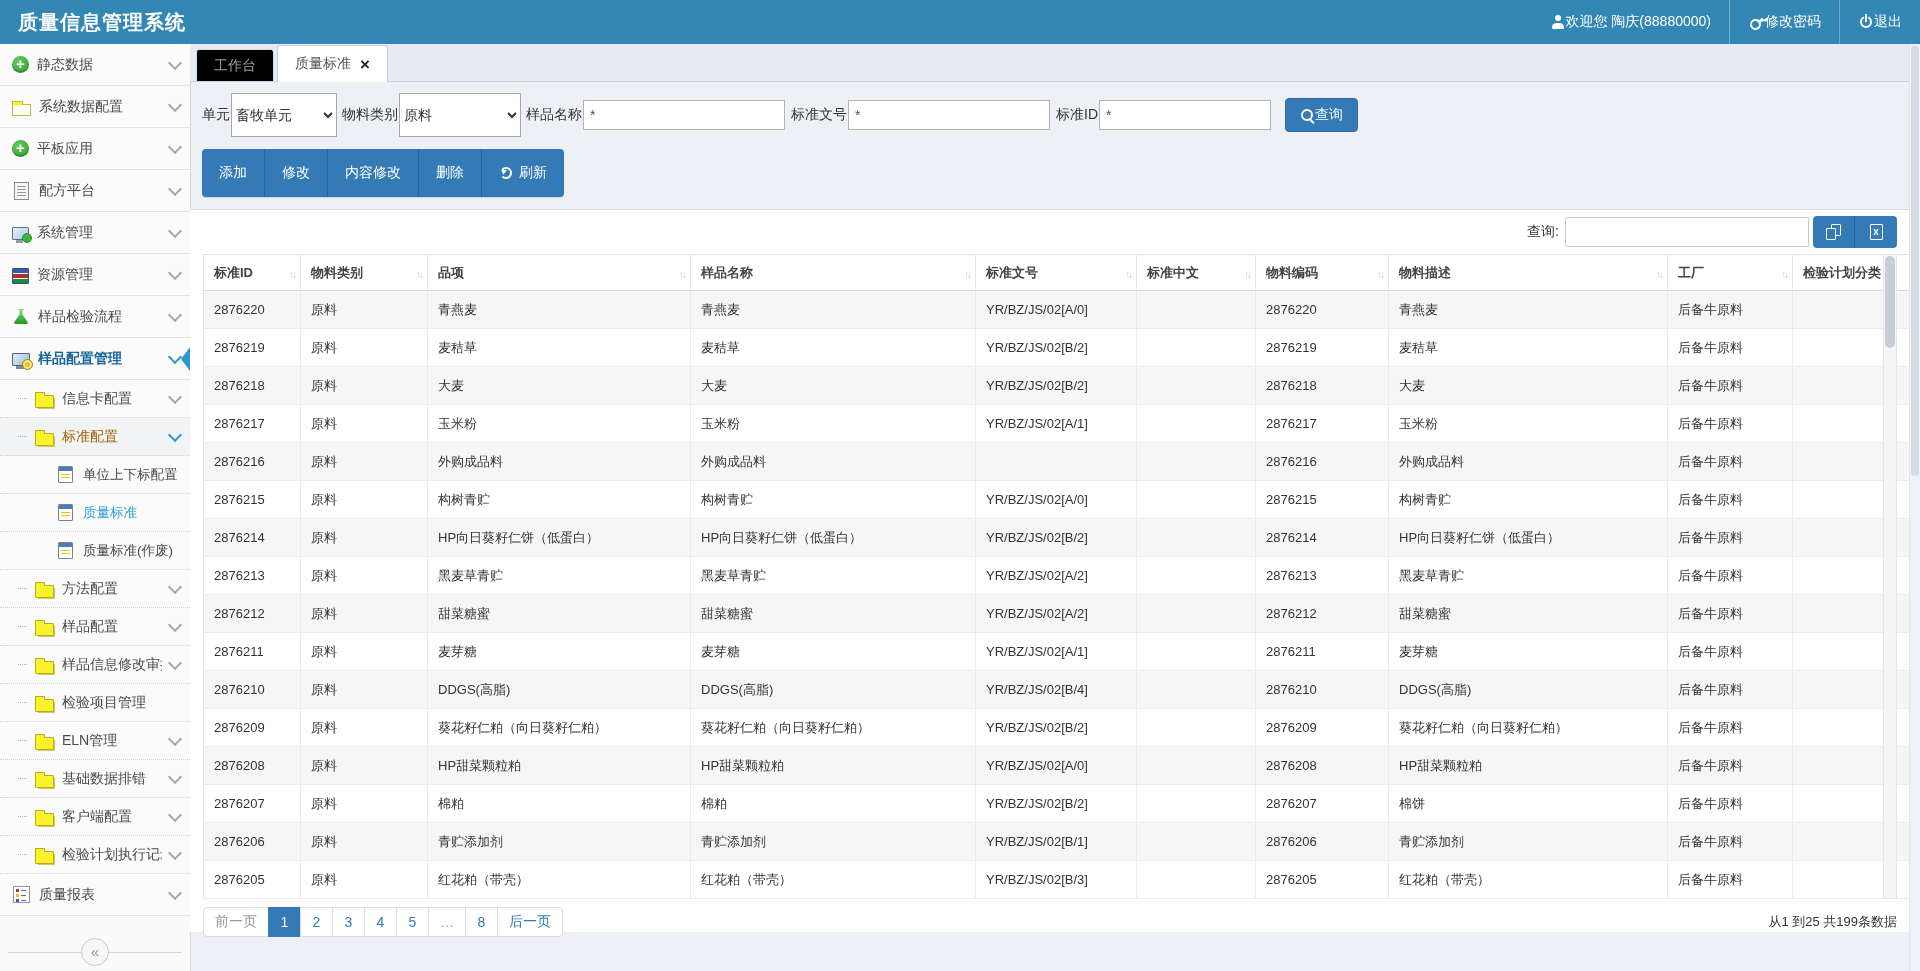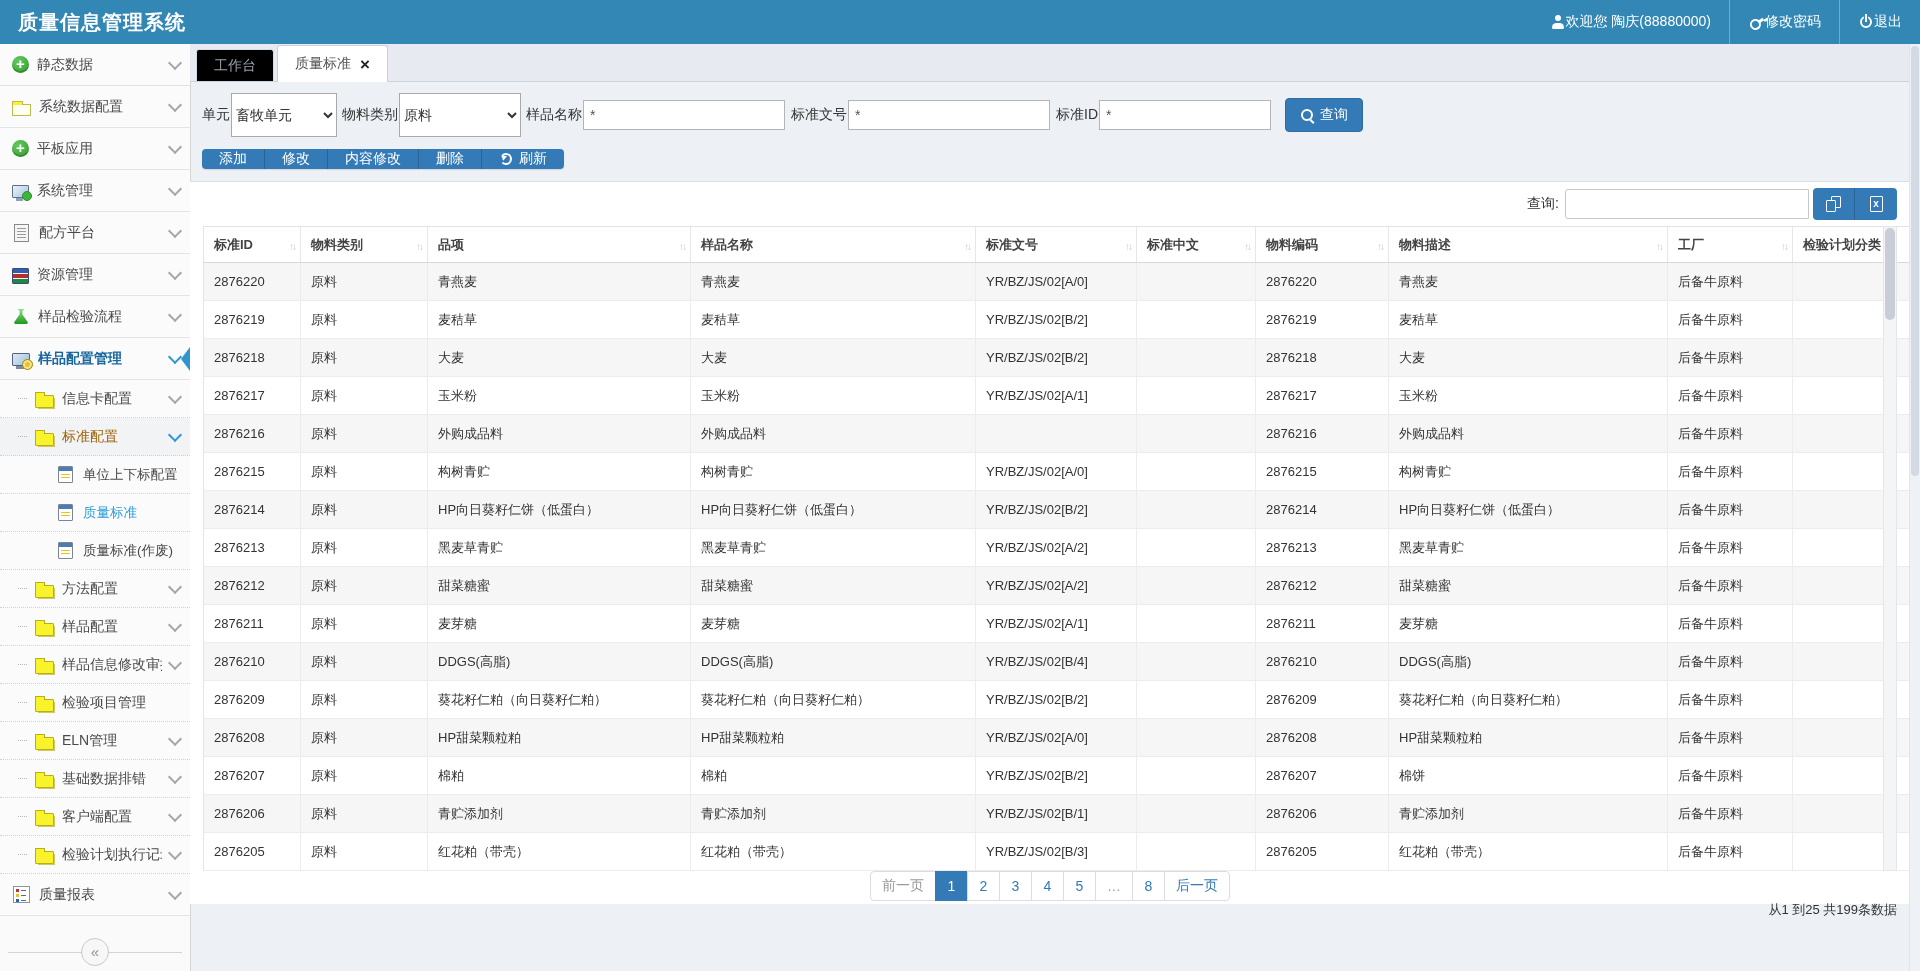--- a/index.html
+++ b/index.html
@@ -93,25 +93,25 @@
   .filters{display:flex;align-items:center;margin:11px 0 0 12px;font-size:14px;color:#333;flex:none;}
   .filters label{margin-right:1px;white-space:nowrap;}
   .filters select{height:44px;border:1px solid #a9a9a9;background:#fff;font-size:14px;color:#333;margin-right:5px;
       font-family:"Liberation Sans","DejaVu Sans",sans-serif;}
   .filters input{height:28px;border:1px solid #b4b4b4;background:#fff;font-size:14px;padding:0 6px;margin-right:6px;
       font-family:"Liberation Sans","DejaVu Sans",sans-serif;color:#333;}
   .filters input::placeholder{color:#555;}
   .sel-unit{width:106px;} .sel-mat{width:122px;}
   .in-sample{width:188px;} .in-doc{width:188px;} .in-id{width:158px;}
   .btn-query{background:#337ab7;color:#fff;border:1px solid #2e6da4;border-radius:4px;height:34px;padding:0 14px;
-      display:flex;align-items:center;gap:5px;font-size:14px;margin-left:8px;cursor:pointer;}
+      display:flex;align-items:center;font-size:14px;margin-left:8px;cursor:pointer;}
 
   .toolbar{margin:12px 0 0 12px;display:inline-flex;border-radius:4px;overflow:hidden;align-self:flex-start;flex:none;
       box-shadow:0 1px 1px rgba(0,0,0,.12);}
-  .tbtn{background:#337ab7;color:#fff;border:none;border-right:1px solid #2a6496;height:20px;padding:0 17px;font-size:14px;
+  .tbtn{background:#337ab7;color:#fff;border:none;border-right:1px solid #2a6496;height:48px;padding:0 17px;font-size:14px;
       display:flex;align-items:center;gap:6px;cursor:pointer;font-family:inherit;}
   .tbtn:last-child{border-right:none;}
 
   .wic{position:relative;display:inline-block;flex:none;}
   .search-icon{width:15px;height:15px;}
   .search-icon::before{content:"";position:absolute;left:1px;top:1px;width:8px;height:8px;border:2px solid #fff;border-radius:50%;}
   .search-icon::after{content:"";position:absolute;left:11px;top:11px;width:5px;height:2.4px;background:#fff;transform:rotate(45deg);transform-origin:0 0;}
   .refresh-icon{width:14px;height:14px;}
   .refresh-icon::before{content:"";position:absolute;inset:1px;border:2.2px solid #fff;border-radius:50%;border-left-color:transparent;}
   .refresh-icon::after{content:"";position:absolute;left:-1px;top:1px;border:3px solid transparent;border-right:5px solid #fff;transform:rotate(40deg);}
@@ -136,21 +136,21 @@
   .grid th{text-align:left;padding:0 10px;height:35px;font-size:13px;color:#444;background:#fff;
       border-right:1px solid #e7e7e7;border-bottom:1px solid #d9d9d9;position:relative;white-space:nowrap;cursor:pointer;}
   .sort-icon{position:absolute;right:5px;top:50%;transform:translateY(-50%);}
   .sort-icon::before{content:"↑↓";font-size:10px;letter-spacing:-2px;color:#c3c9d0;font-weight:normal;}
   .grid td{height:37px;padding:0 10px;font-size:13px;color:#333;border-right:1px solid #ececec;border-bottom:1px solid #ececec;
       white-space:nowrap;overflow:hidden;background:#fff;}
   .grid tr.striped td{background:#f6f6f7;}
   .vscroll{position:absolute;right:0;top:0;bottom:0;width:12px;background:#f4f5f7;border:1px solid #e4e6ea;}
   .vthumb{position:absolute;top:1px;left:1px;right:1px;height:92px;background:#c9ced6;border-radius:5px;}
 
-  .pager-row{display:flex;align-items:center;height:46px;flex-direction:column;}
+  .pager-row{display:flex;align-items:center;height:46px;}
   .pager{display:flex;}
   .pg{min-width:33px;height:30px;display:flex;align-items:center;justify-content:center;padding:0 11px;box-sizing:border-box;
       border:1px solid #ddd;margin-left:-1px;font-size:14px;color:#337ab7;background:#fff;cursor:pointer;}
   .pg.prev{color:#9a9a9a;border-radius:4px 0 0 4px;margin-left:0;}
   .pg.next{border-radius:0 4px 4px 0;}
   .pg.active{background:#337ab7;color:#fff;border-color:#337ab7;}
   .pg.ellipsis{color:#9a9a9a;cursor:default;}
   .pager-summary{margin-left:auto;font-size:13px;color:#333;}
 
   .page-scroll{position:absolute;right:0;top:44px;bottom:0;width:10px;background:#eef2f7;border-left:1px solid #dfe5ec;}
@@ -190,27 +190,27 @@
           <span class="ic folder-open-icon"></span>
           <span class="mi-label">系统数据配置</span>
           <span class="chev"></span>
         </li>
         <li class="mi lvl1">
           <span class="ic plus-icon"></span>
           <span class="mi-label">平板应用</span>
           <span class="chev"></span>
         </li>
         <li class="mi lvl1">
+          <span class="ic document-icon"></span>
+          <span class="mi-label">配方平台</span>
+          <span class="chev"></span>
+        </li>
+        <li class="mi lvl1">
           <span class="ic system-icon"></span>
           <span class="mi-label">系统管理</span>
-          <span class="chev"></span>
-        </li>
-        <li class="mi lvl1">
-          <span class="ic document-icon"></span>
-          <span class="mi-label">配方平台</span>
           <span class="chev"></span>
         </li>
         <li class="mi lvl1">
           <span class="ic books-icon"></span>
           <span class="mi-label">资源管理</span>
           <span class="chev"></span>
         </li>
         <li class="mi lvl1">
           <span class="ic flask-icon"></span>
           <span class="mi-label">样品检验流程</span>

